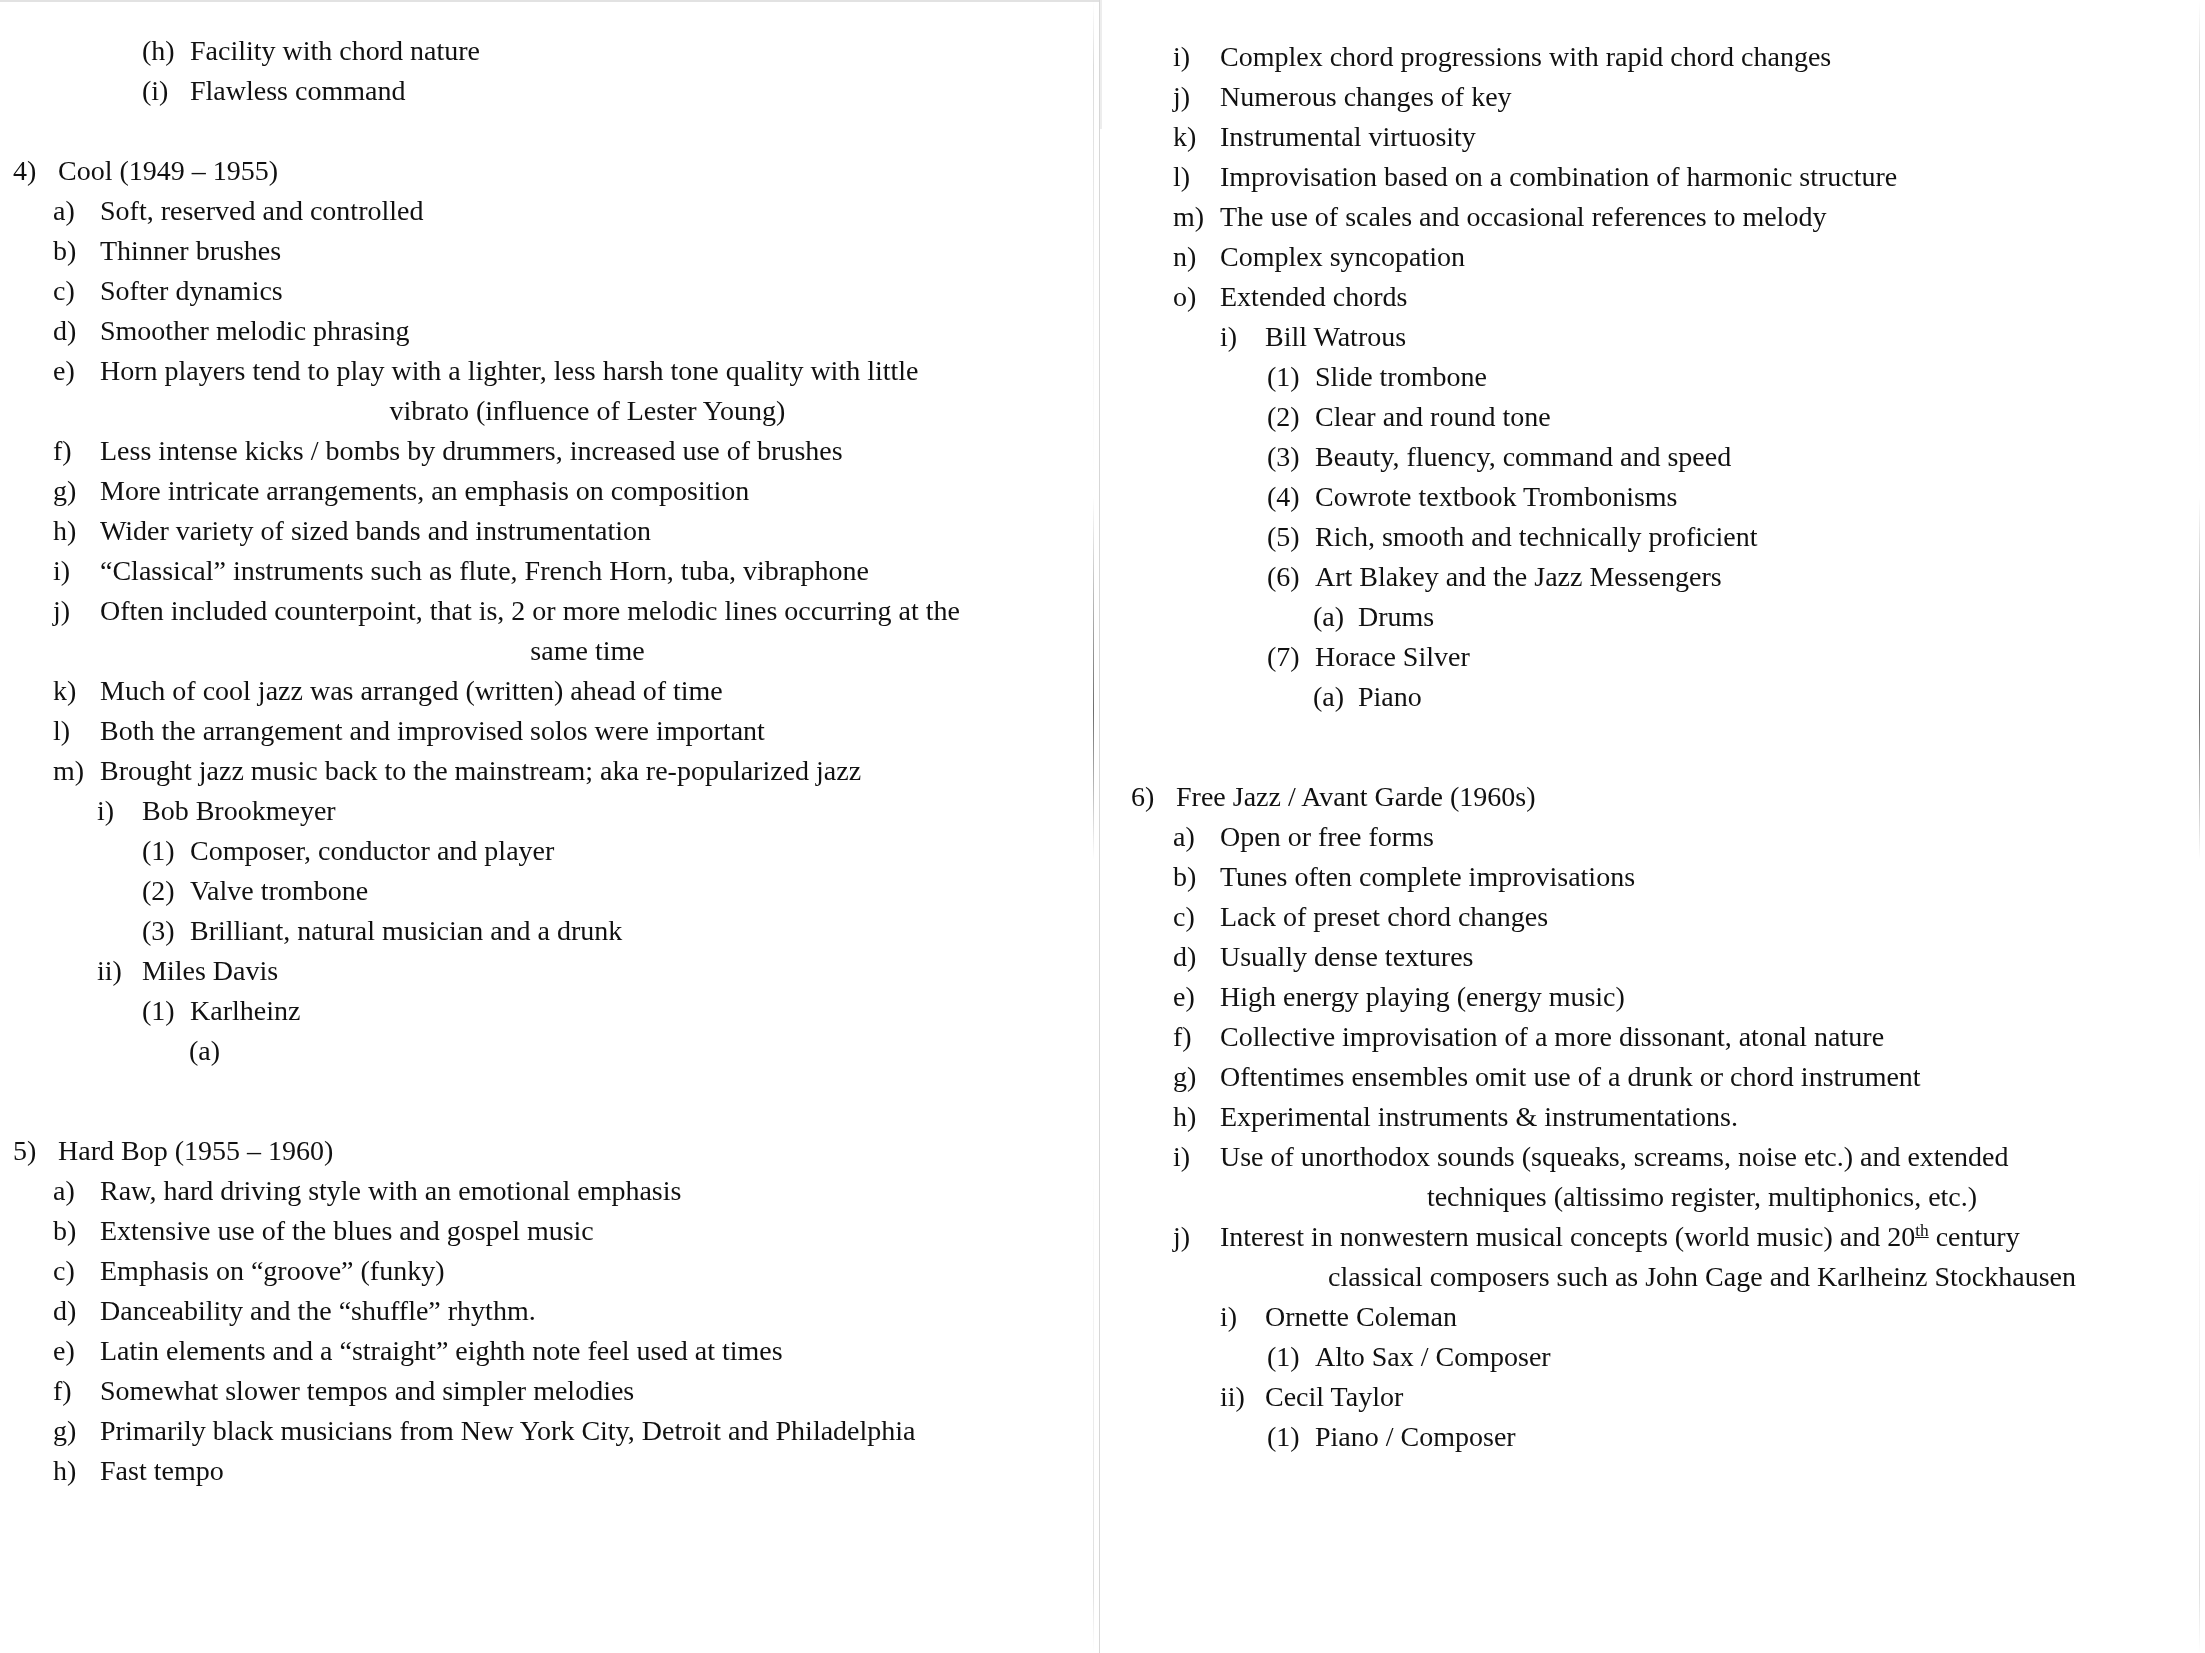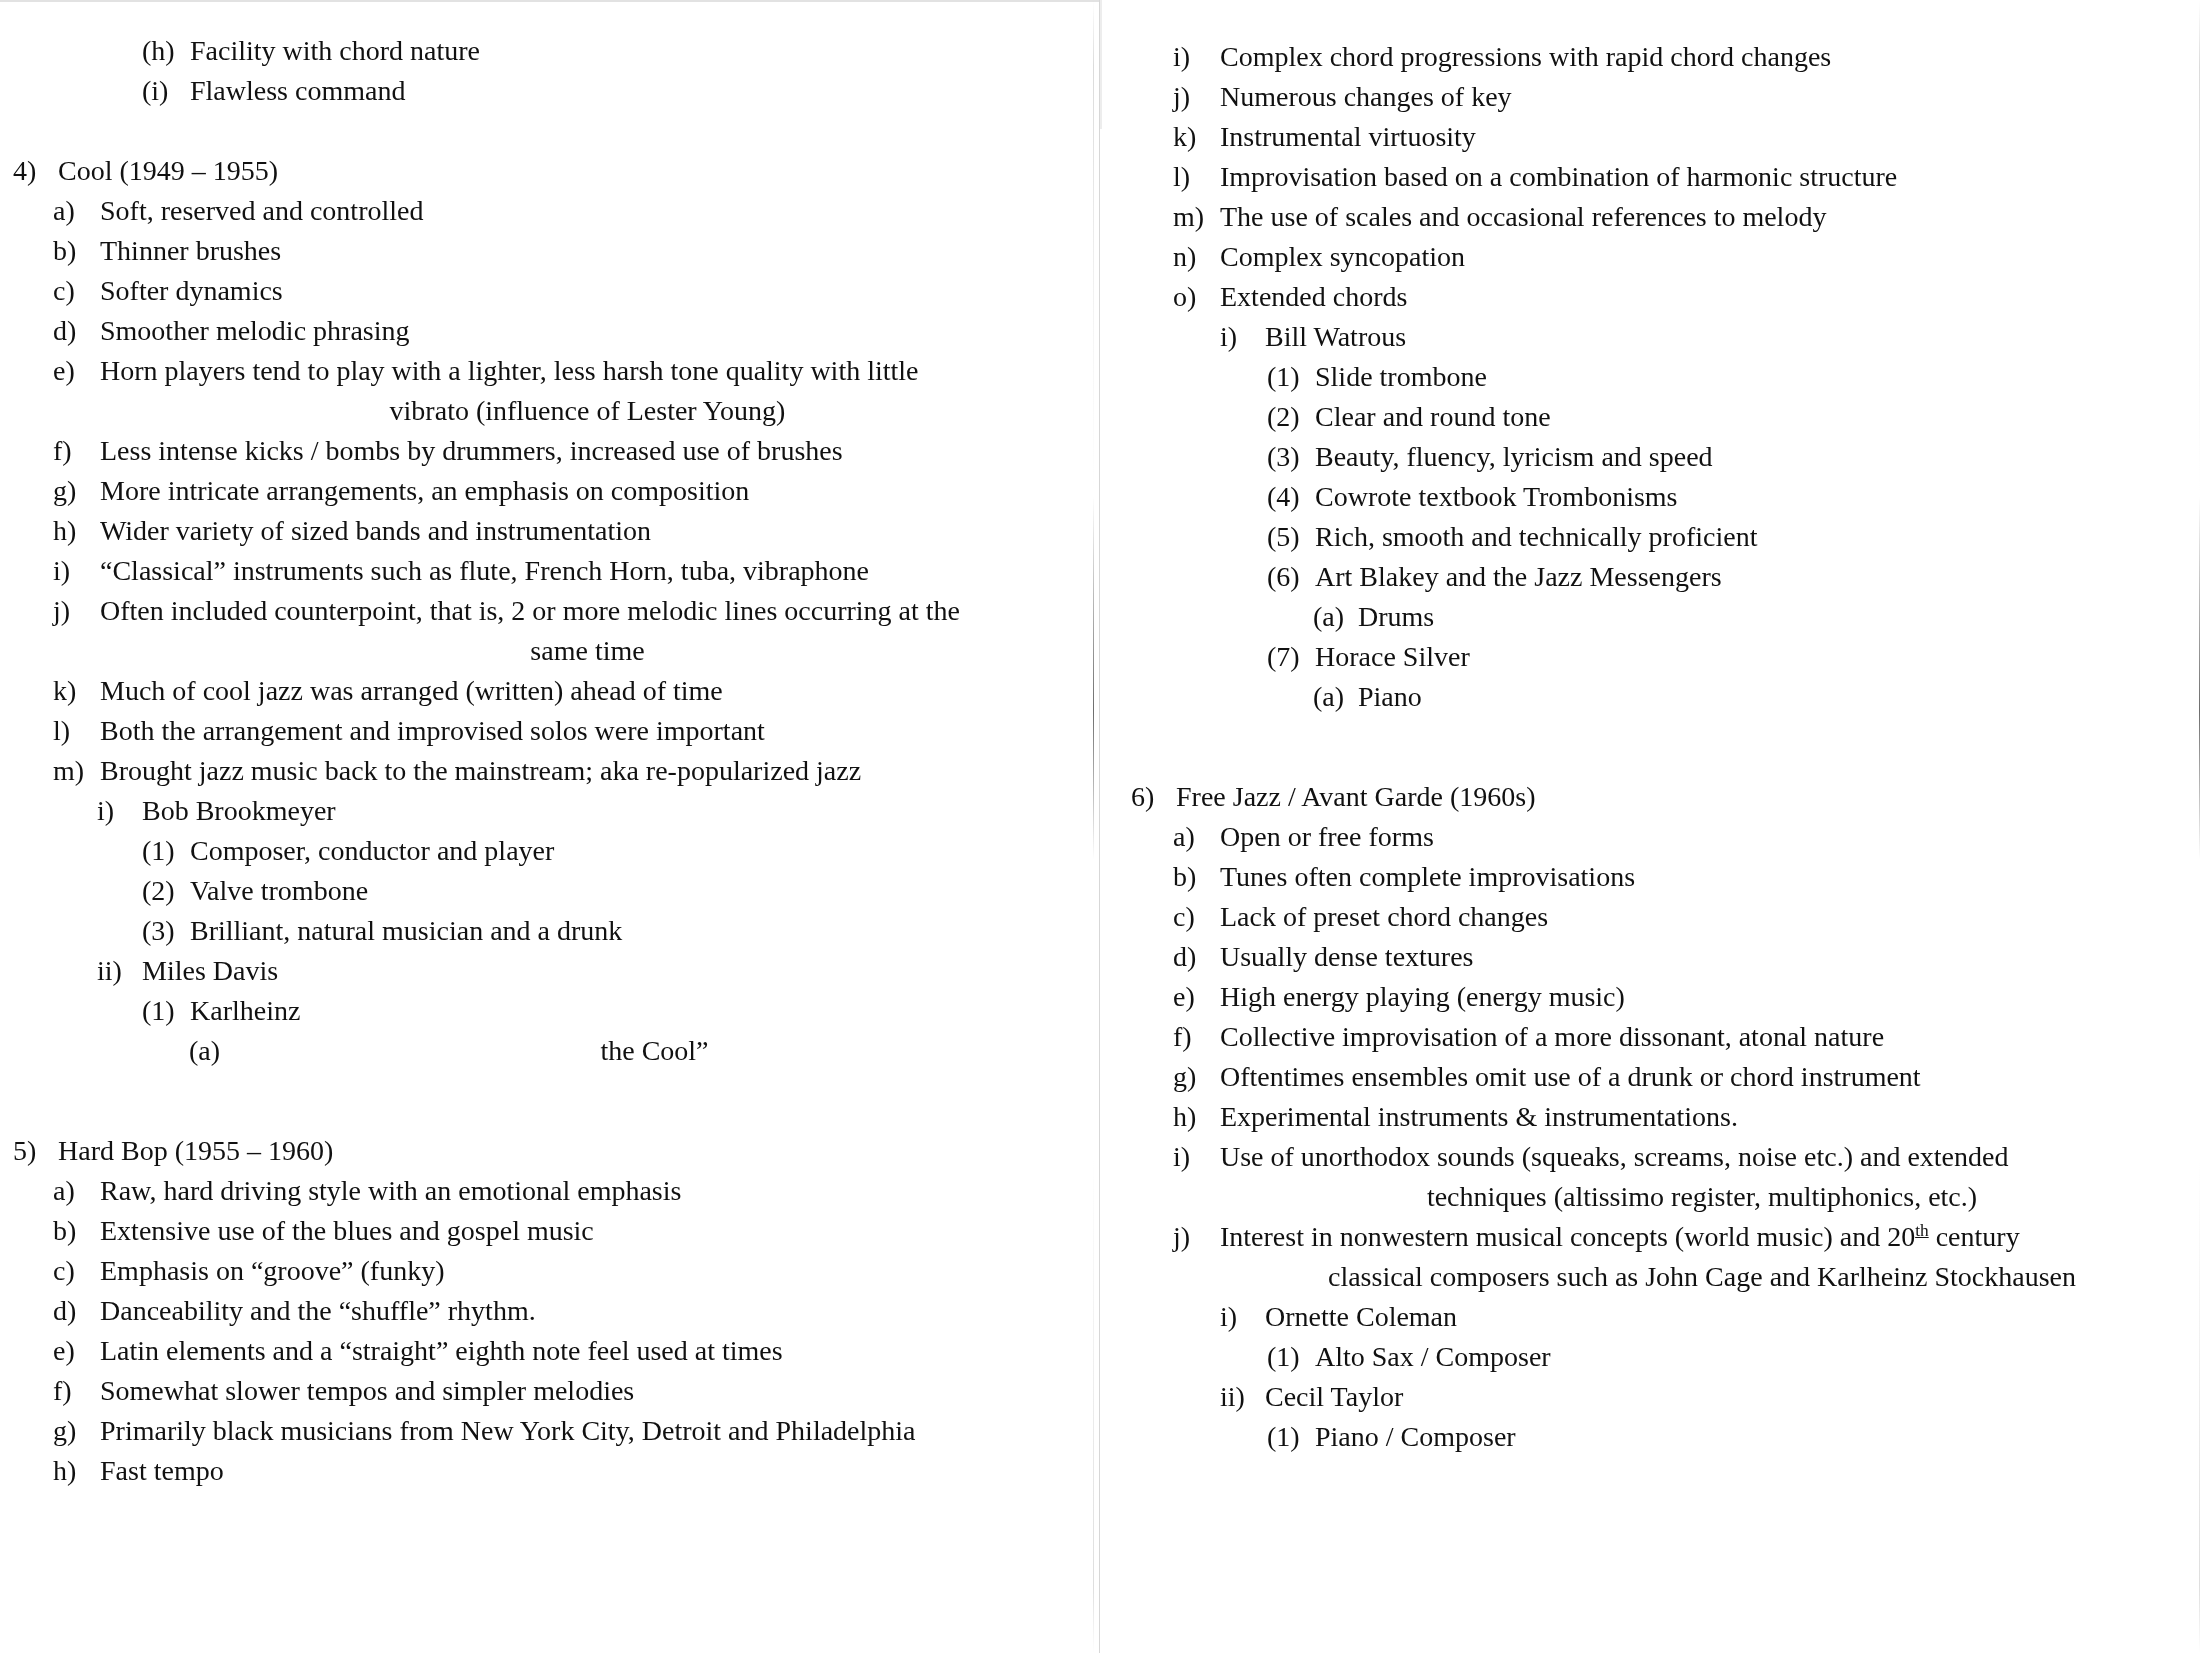--- a/index.html
+++ b/index.html
@@ -242,21 +242,20 @@
         <span class="marker">ii)</span>
         <span class="txt">Miles Davis</span>
       </div>
       <div class="row lvl4">
         <span class="marker">(1)</span>
         <span class="txt">Karlheinz</span>
       </div>
       <div class="row lvl5 wrapline">
         <span class="marker">(a)</span>
         <span class="txt">
-          <span class="cont">the Cool”</span>
         </span>
       </div>
 
       <div class="gap-lg"></div>
 
       <div class="row lvl1">
         <span class="marker">5)</span>
         <span class="txt">Hard Bop (1955 – 1960)</span>
       </div>
       <div class="row lvl2">
@@ -337,21 +336,21 @@
       <div class="row lvl4">
         <span class="marker">(1)</span>
         <span class="txt">Slide trombone</span>
       </div>
       <div class="row lvl4">
         <span class="marker">(2)</span>
         <span class="txt">Clear and round tone</span>
       </div>
       <div class="row lvl4">
         <span class="marker">(3)</span>
-        <span class="txt">Beauty, fluency, lyricism and speed</span>
+        <span class="txt">Beauty, fluency, command and speed</span>
       </div>
       <div class="row lvl4">
         <span class="marker">(4)</span>
         <span class="txt">Cowrote textbook Trombonisms</span>
       </div>
       <div class="row lvl4">
         <span class="marker">(5)</span>
         <span class="txt">Rich, smooth and technically proficient</span>
       </div>
       <div class="row lvl4">

